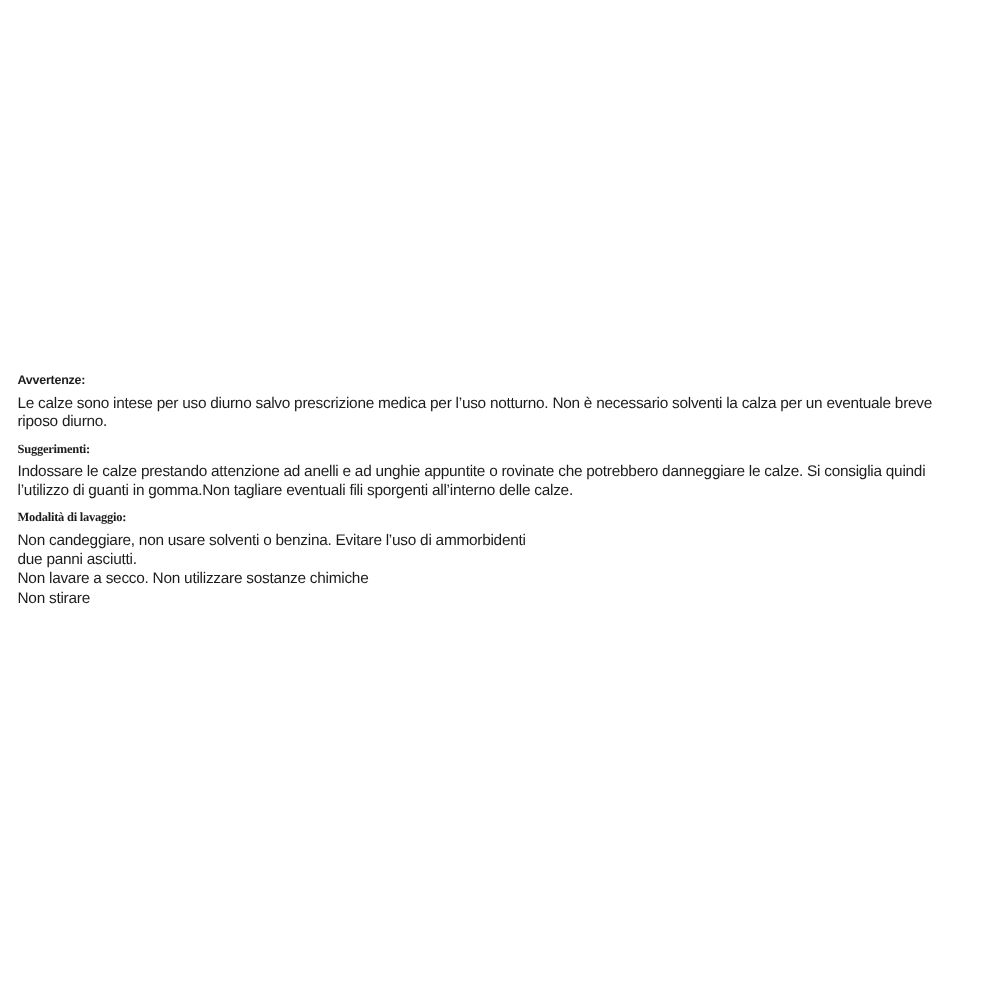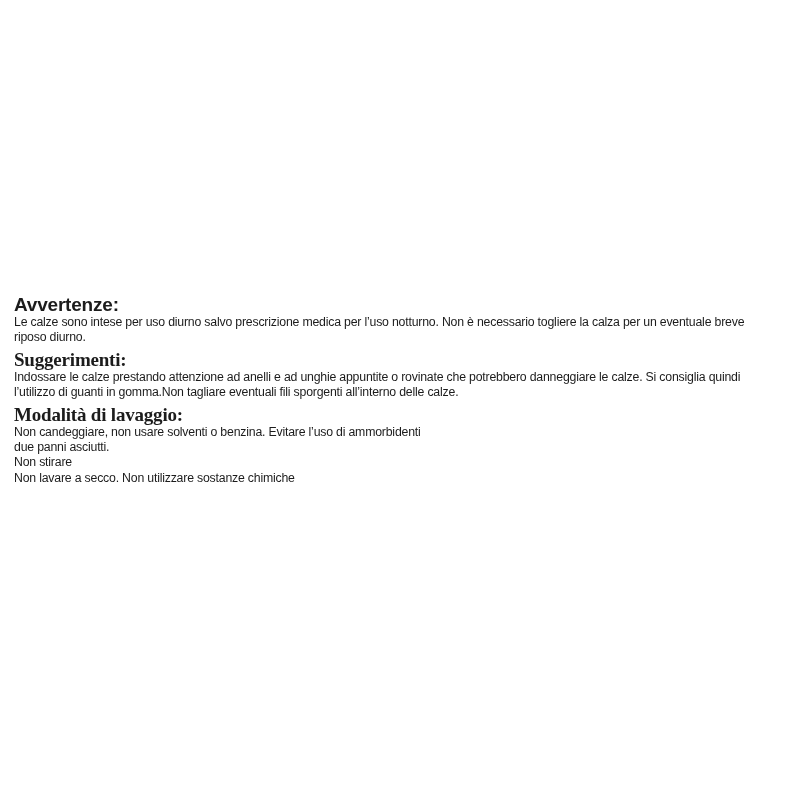--- a/index.html
+++ b/index.html
@@ -16,21 +16,21 @@
   }
   .page {
     position: relative;
     width: 800px;
     height: 800px;
     box-sizing: border-box;
     padding: 297px 8px 0 14px;
   }
   .section { margin: 0; }
   .section-heading {
-    font-size: 19px;
+    font-size: 10px;
     font-weight: bold;
     line-height: 15px;
     margin: 0 0 3px 0;
     letter-spacing: -0.2px;
     white-space: nowrap;
   }
   .section + .section .section-heading {
     margin-top: 6px;
     font-family: Liberation Serif, serif;
   }
@@ -41,31 +41,31 @@
     white-space: nowrap;
   }
 </style>
 </head>
 <body>
 
 <div class="page">
 
   <div class="section">
     <div class="section-heading">Avvertenze:</div>
-    <div class="text-line">Le calze sono intese per uso diurno salvo prescrizione medica per l’uso notturno. Non è necessario togliere la calza per un eventuale breve</div>
+    <div class="text-line">Le calze sono intese per uso diurno salvo prescrizione medica per l’uso notturno. Non è necessario solventi la calza per un eventuale breve</div>
     <div class="text-line">riposo diurno.</div>
   </div>
 
   <div class="section">
     <div class="section-heading">Suggerimenti:</div>
     <div class="text-line">Indossare le calze prestando attenzione ad anelli e ad unghie appuntite o rovinate che potrebbero danneggiare le calze. Si consiglia quindi</div>
     <div class="text-line">l’utilizzo di guanti in gomma.Non tagliare eventuali fili sporgenti all’interno delle calze.</div>
   </div>
 
   <div class="section">
     <div class="section-heading">Modalità di lavaggio:</div>
     <div class="text-line">Non candeggiare, non usare solventi o benzina. Evitare l’uso di ammorbidenti</div>
     <div class="text-line">due panni asciutti.</div>
+    <div class="text-line">Non lavare a secco. Non utilizzare sostanze chimiche</div>
     <div class="text-line">Non stirare</div>
-    <div class="text-line">Non lavare a secco. Non utilizzare sostanze chimiche</div>
   </div>
 
 </div>
 
 </body></html>

